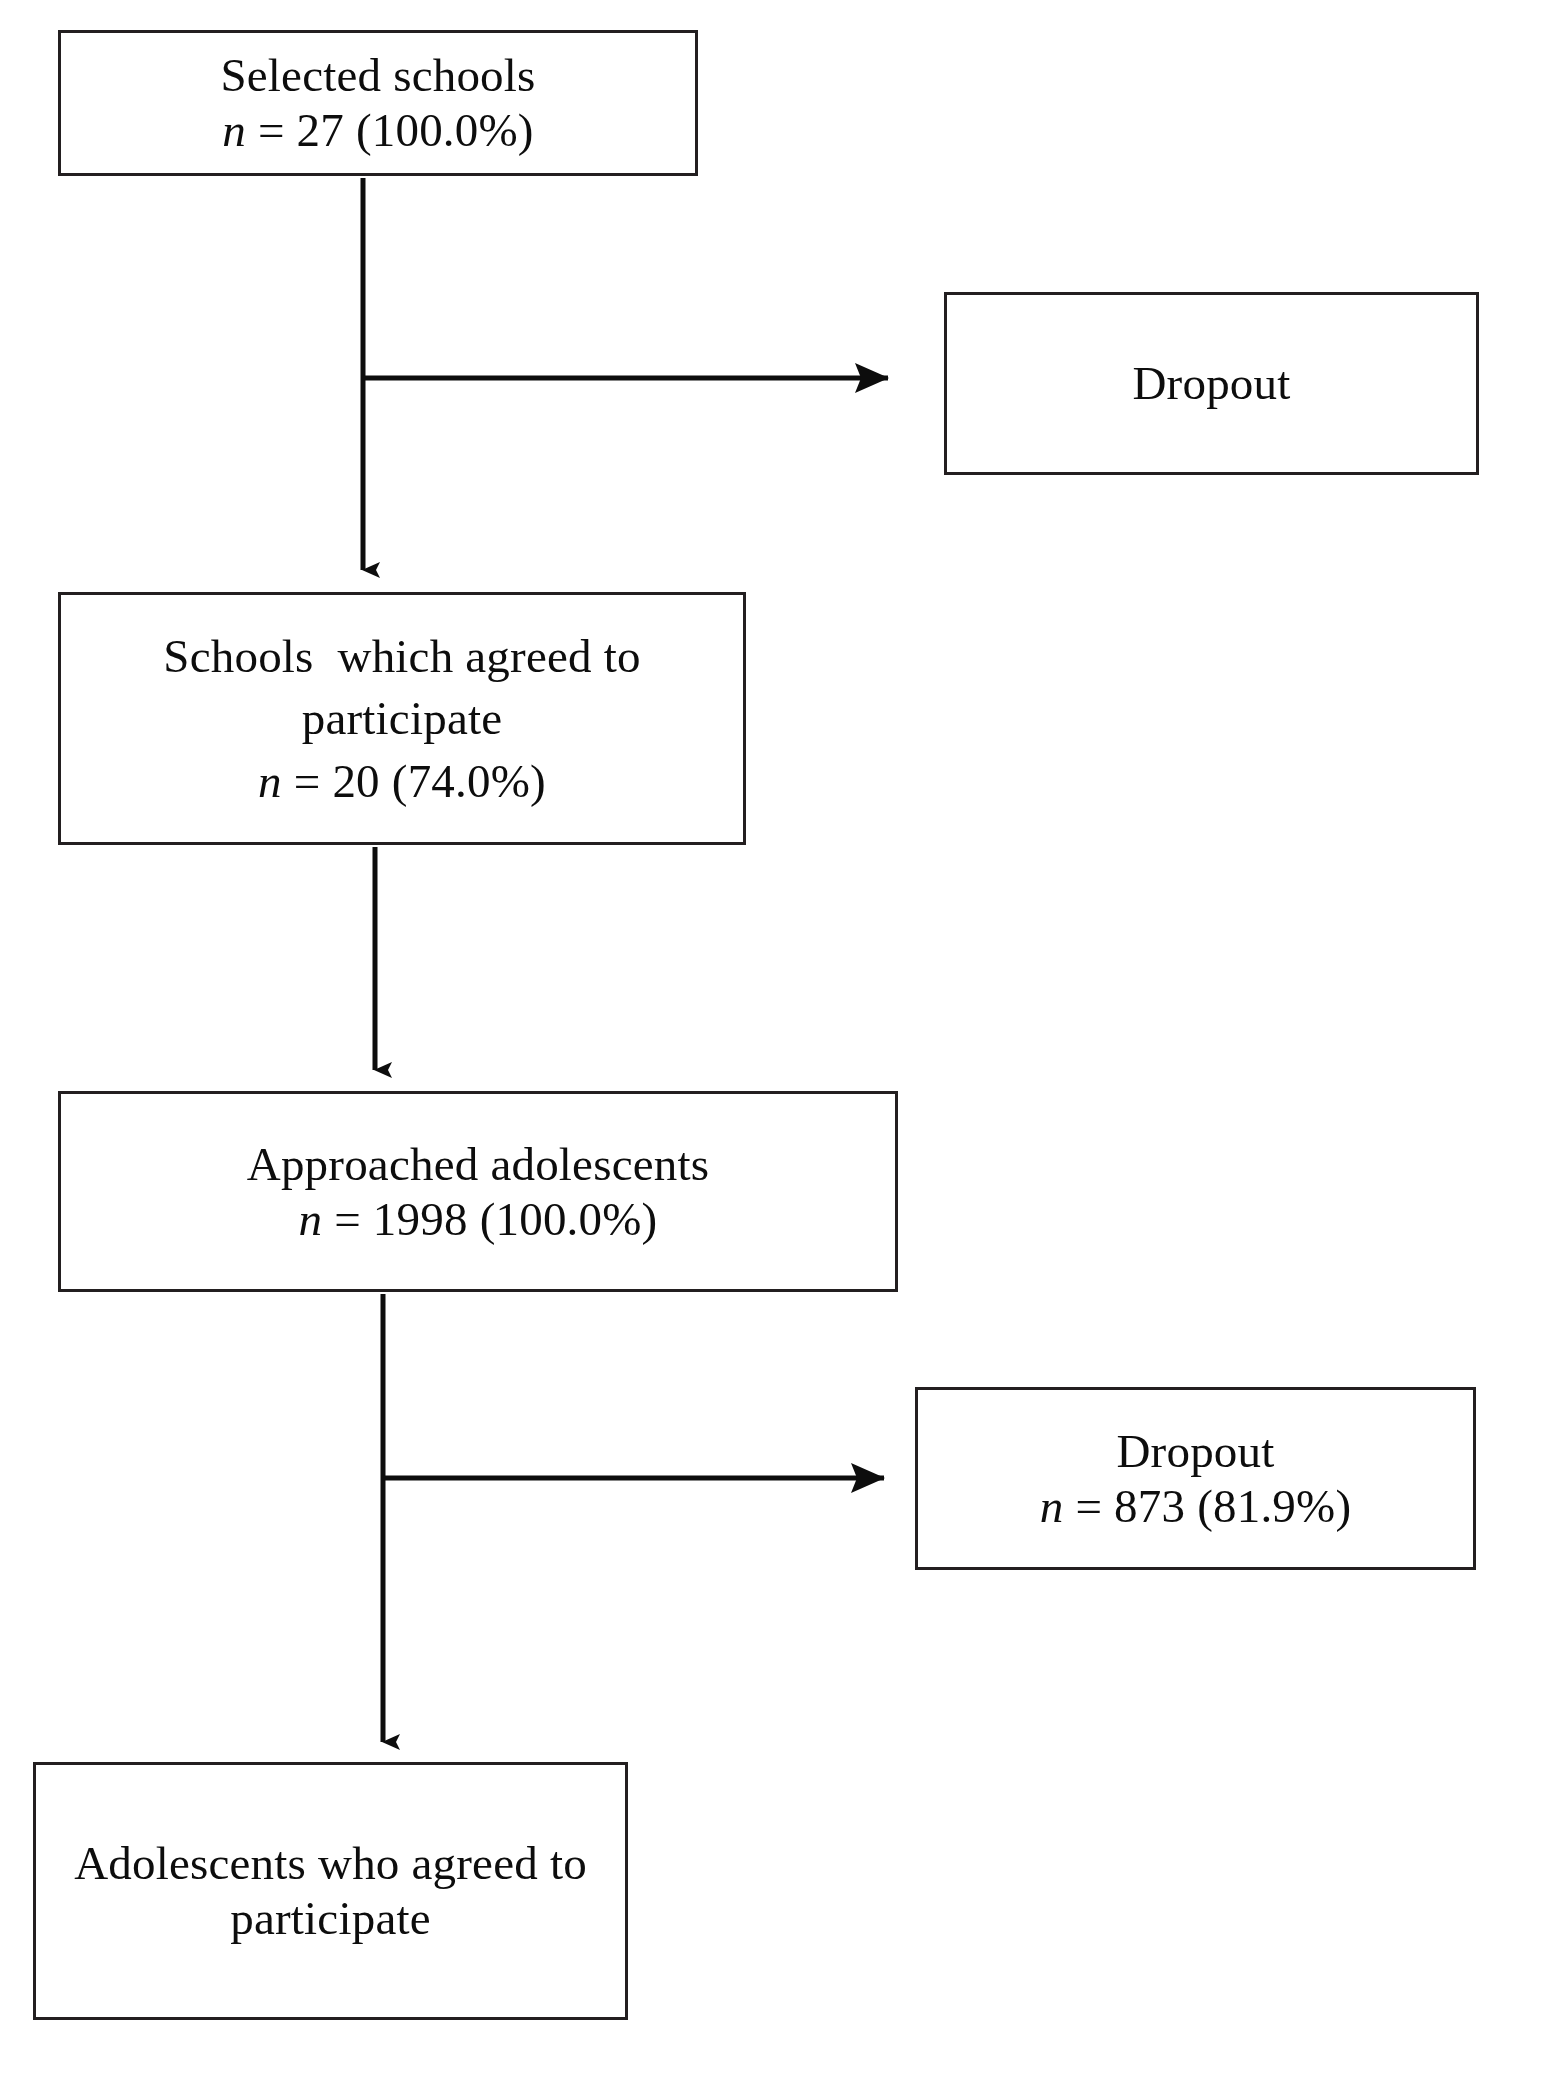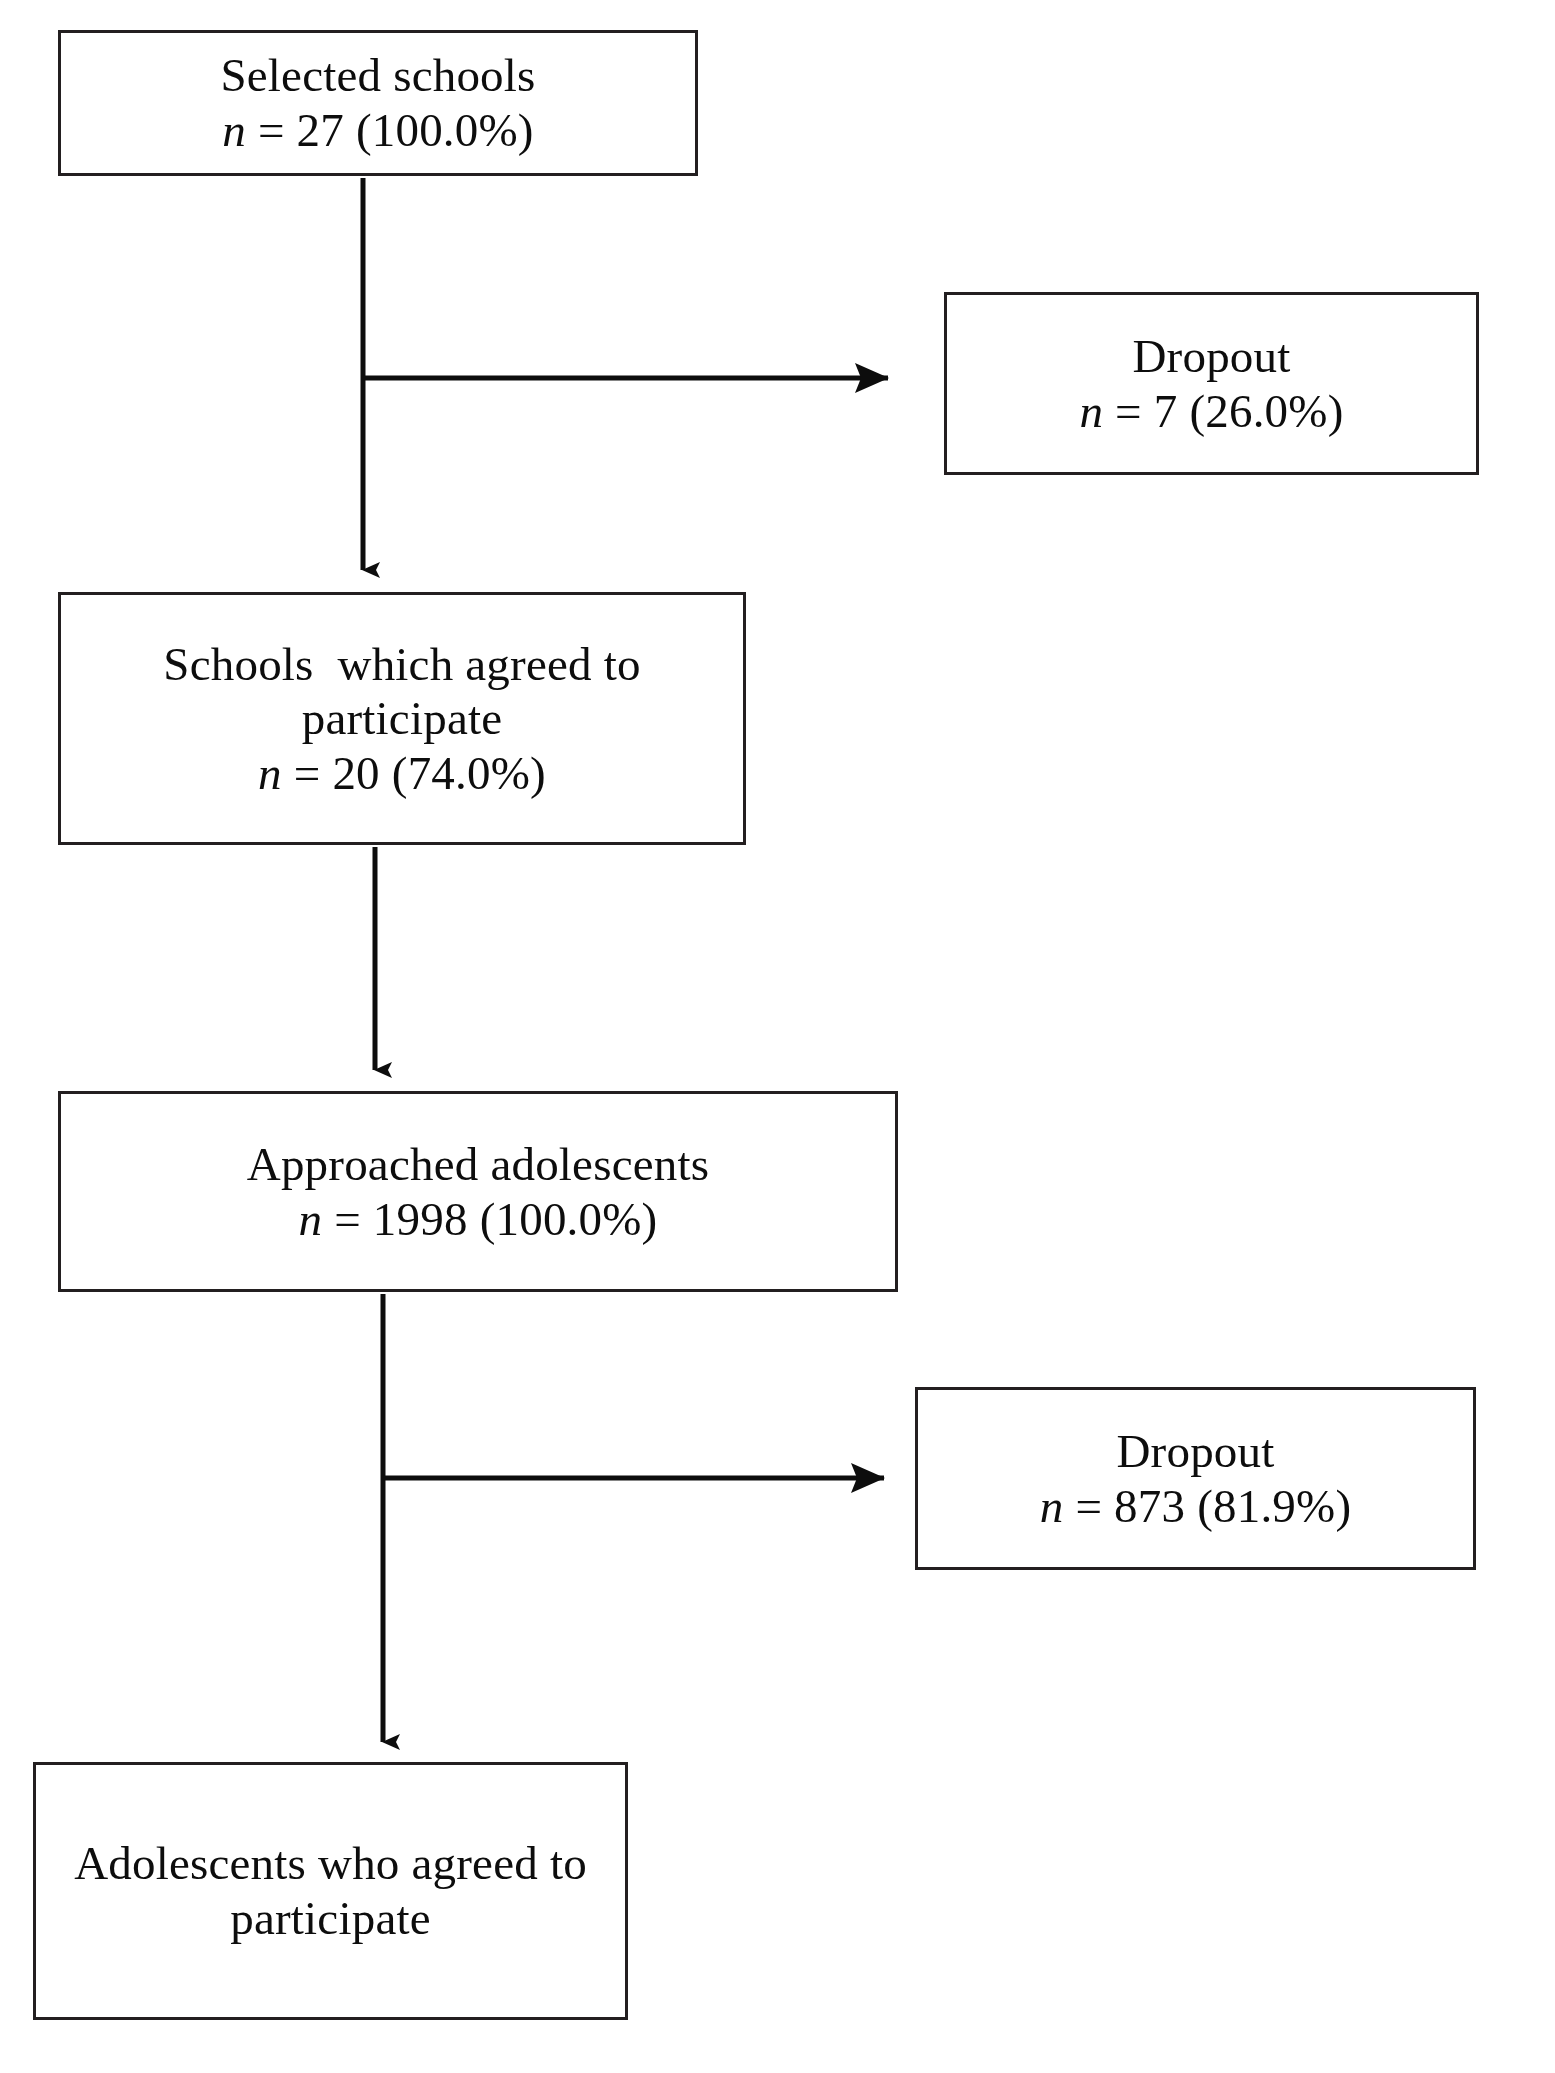--- a/index.html
+++ b/index.html
@@ -52,21 +52,21 @@
     font-style: italic;
   }
   
   #box-selected-schools {
     left: 58px;  top: 30px;  width: 640px;  height: 146px;
   }
   #box-dropout-schools {
     left: 944px; top: 292px; width: 535px; height: 183px;
   }
   #box-schools-agreed {
-    left: 58px;  top: 592px; width: 688px; height: 253px;
+    left: 58px;  top: 592px; width: 688px; height: 253px; gap: 8px;
   }
   #box-approached-adolescents {
     left: 58px;  top: 1091px; width: 840px; height: 201px;
   }
   #box-dropout-adolescents {
     left: 915px; top: 1387px; width: 561px; height: 183px;
   }
   #box-adolescents-agreed {
     left: 33px;  top: 1762px; width: 595px; height: 258px;
   }
@@ -107,21 +107,20 @@
     </g>
   </svg>
 
   <div class="flow-box" id="box-selected-schools">
     <span class="line">Selected schools</span>
     <span class="nval"><i class="ital">n</i><span> = </span><span>27</span><span> </span><span>(100.0%)</span></span>
   </div>
 
   <div class="flow-box" id="box-dropout-schools">
     <span class="line">Dropout</span>
-    <span class="nval"><i class="ital">n</i><span> = </span><span>7</span><span> </span><span>(26.0%)</span></span>
   </div>
 
   <div class="flow-box" id="box-schools-agreed">
     <span class="line">Schools  which agreed to</span>
     <span class="line">participate</span>
     <span class="nval"><i class="ital">n</i><span> = </span><span>20</span><span> </span><span>(74.0%)</span></span>
   </div>
 
   <div class="flow-box" id="box-approached-adolescents">
     <span class="line">Approached adolescents</span>

